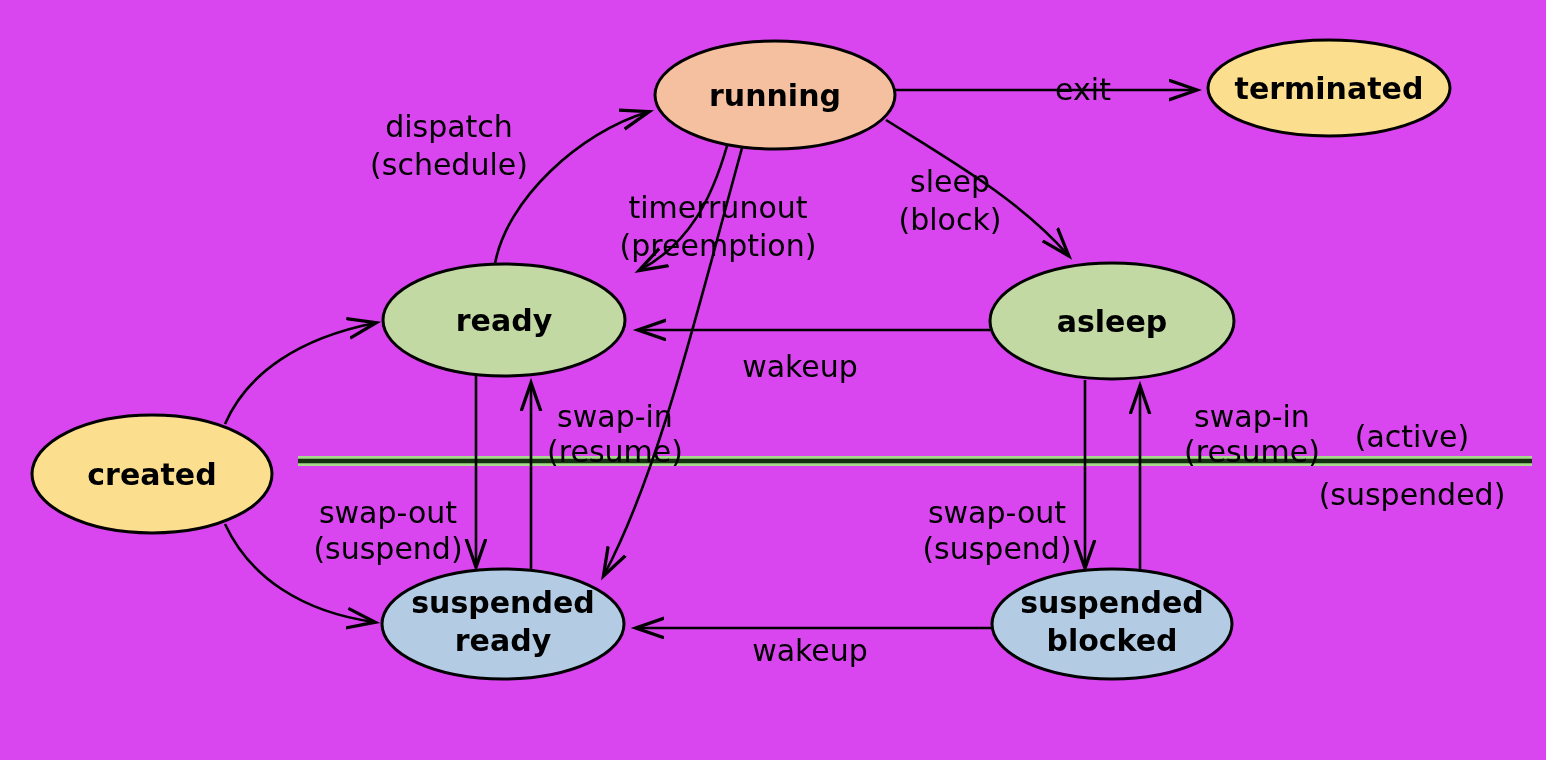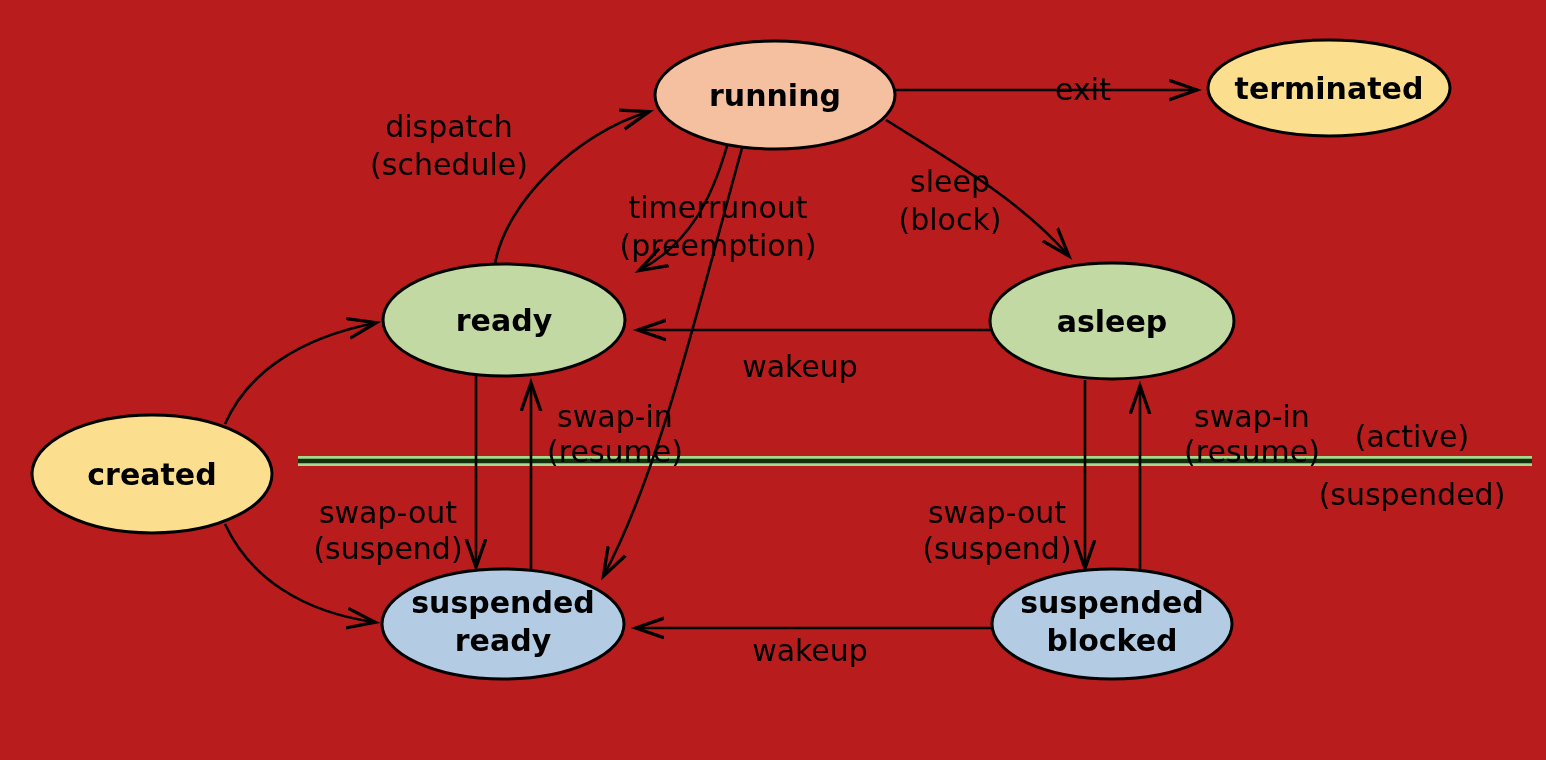--- a/index.html
+++ b/index.html
@@ -7,21 +7,21 @@
     padding: 0;
     background: #ffffff;
   }
   body {
     font-family: "DejaVu Sans", "Liberation Sans", sans-serif;
   }
   #stage {
     position: relative;
     width: 1546px;
     height: 760px;
-    background: #b91c1c;
+    background: #d946ef;
     overflow: hidden;
   }
   #diagram {
     position: absolute;
     left: 0;
     top: 0;
     width: 1546px;
     height: 760px;
   }
   .node-label {

